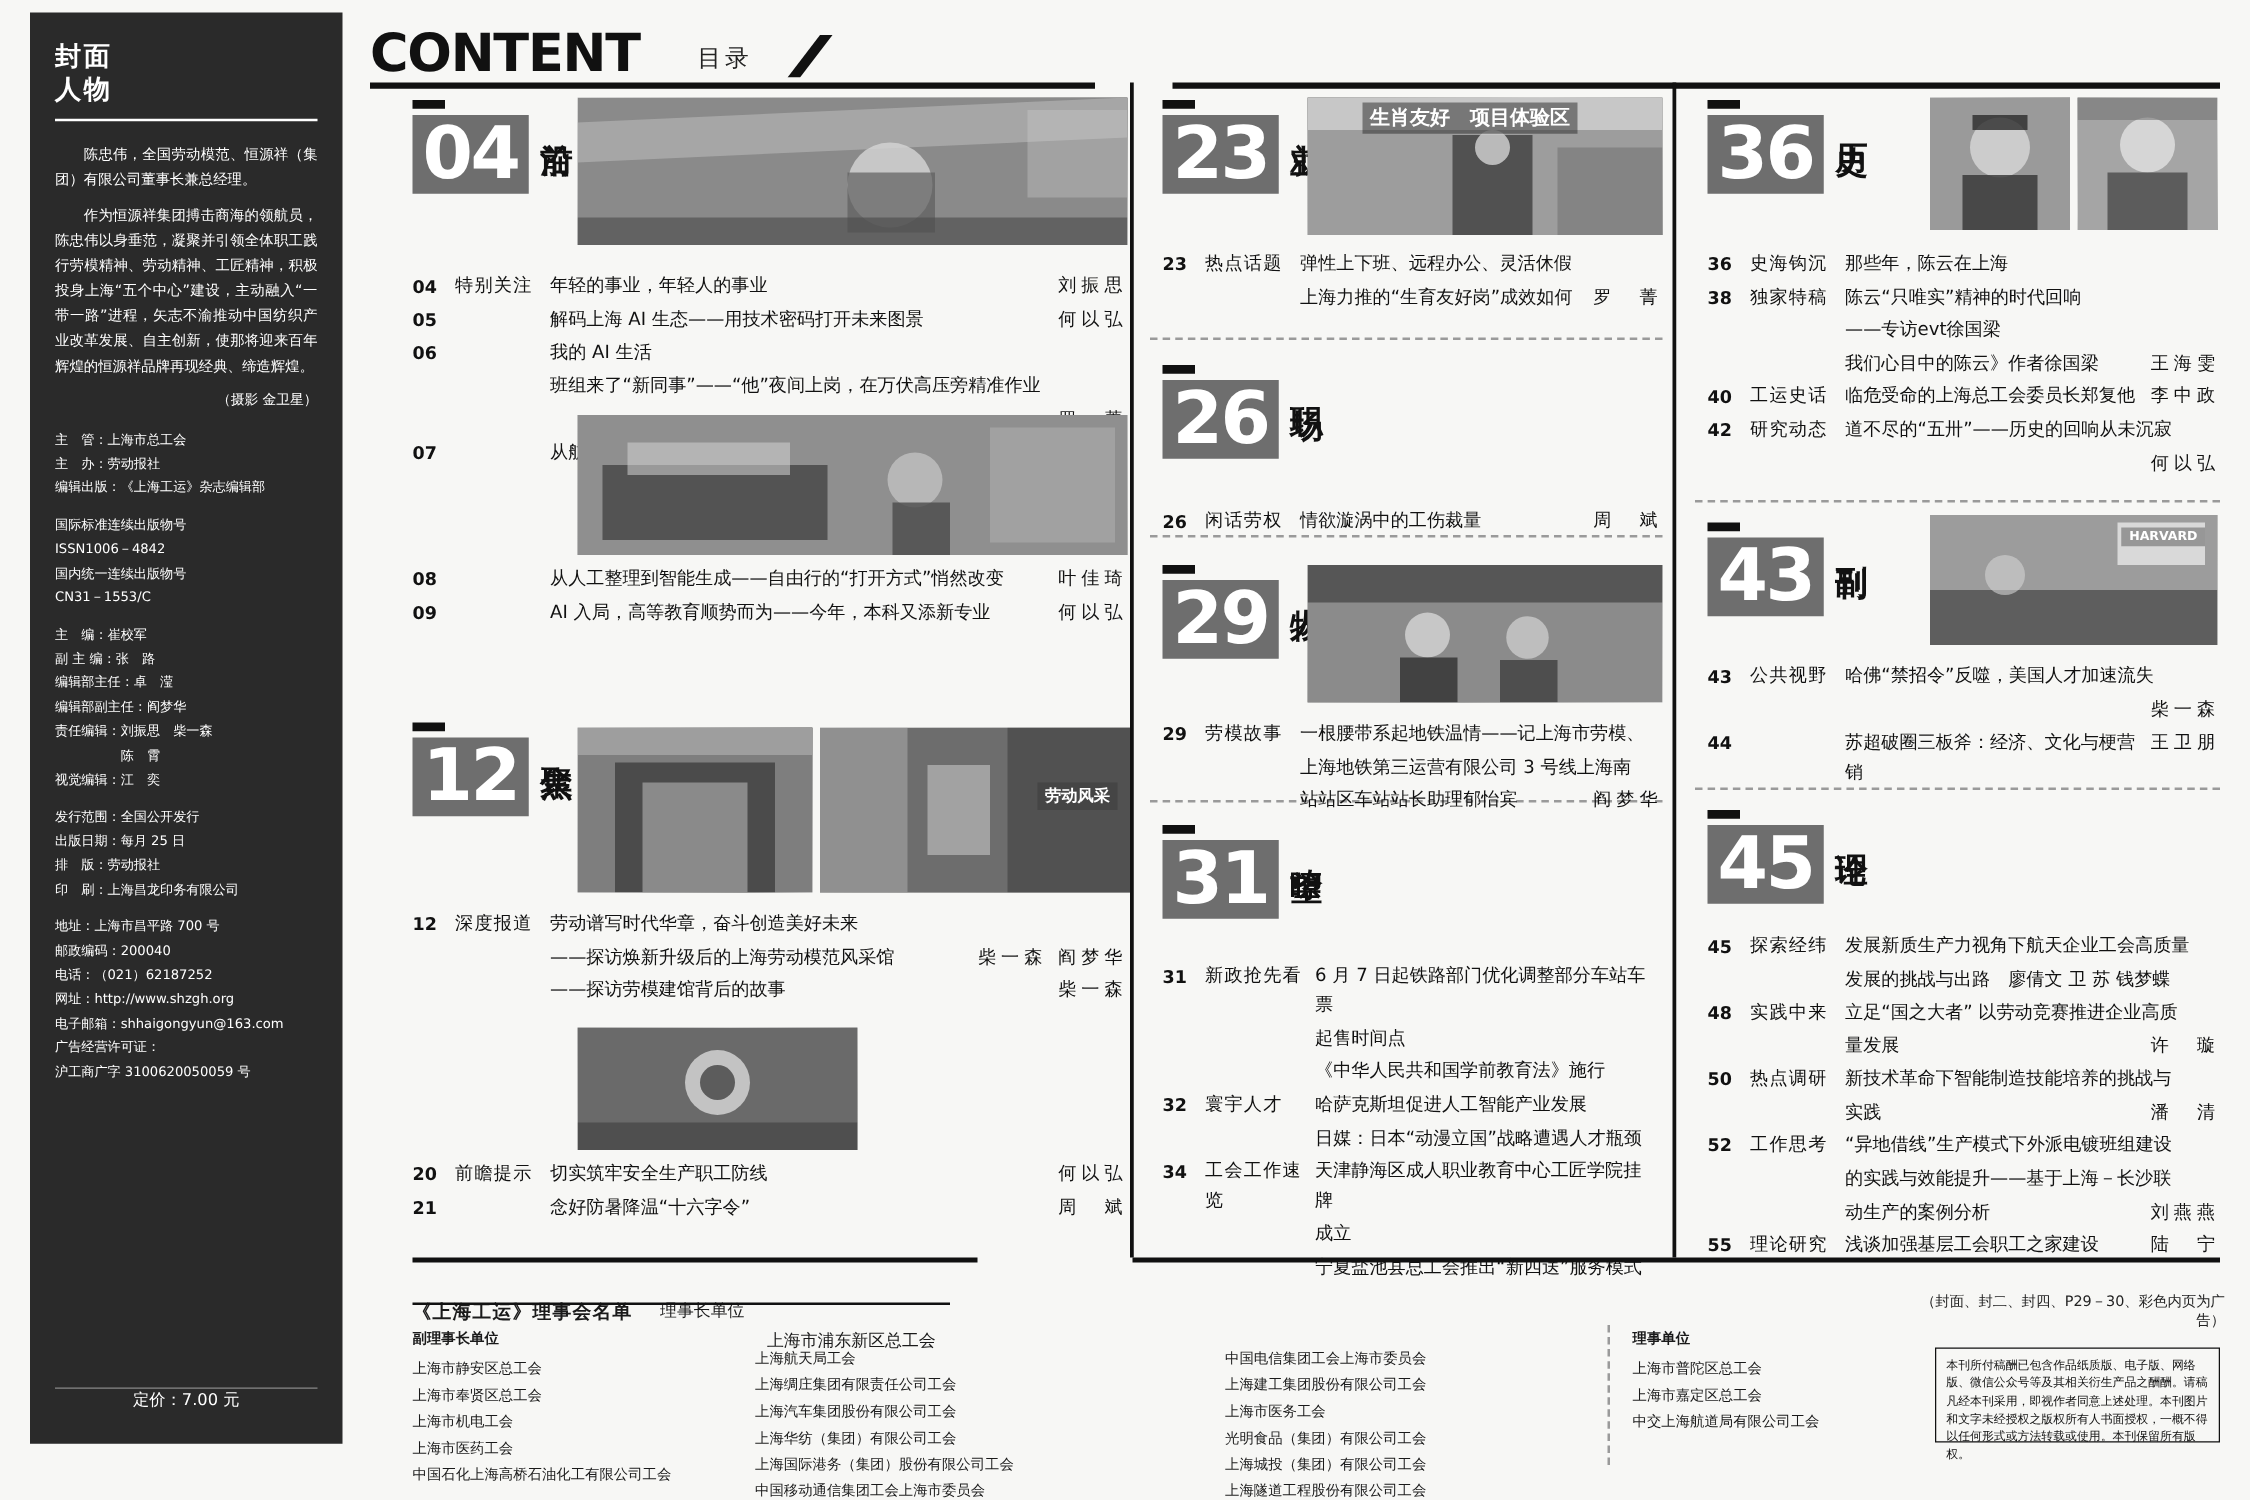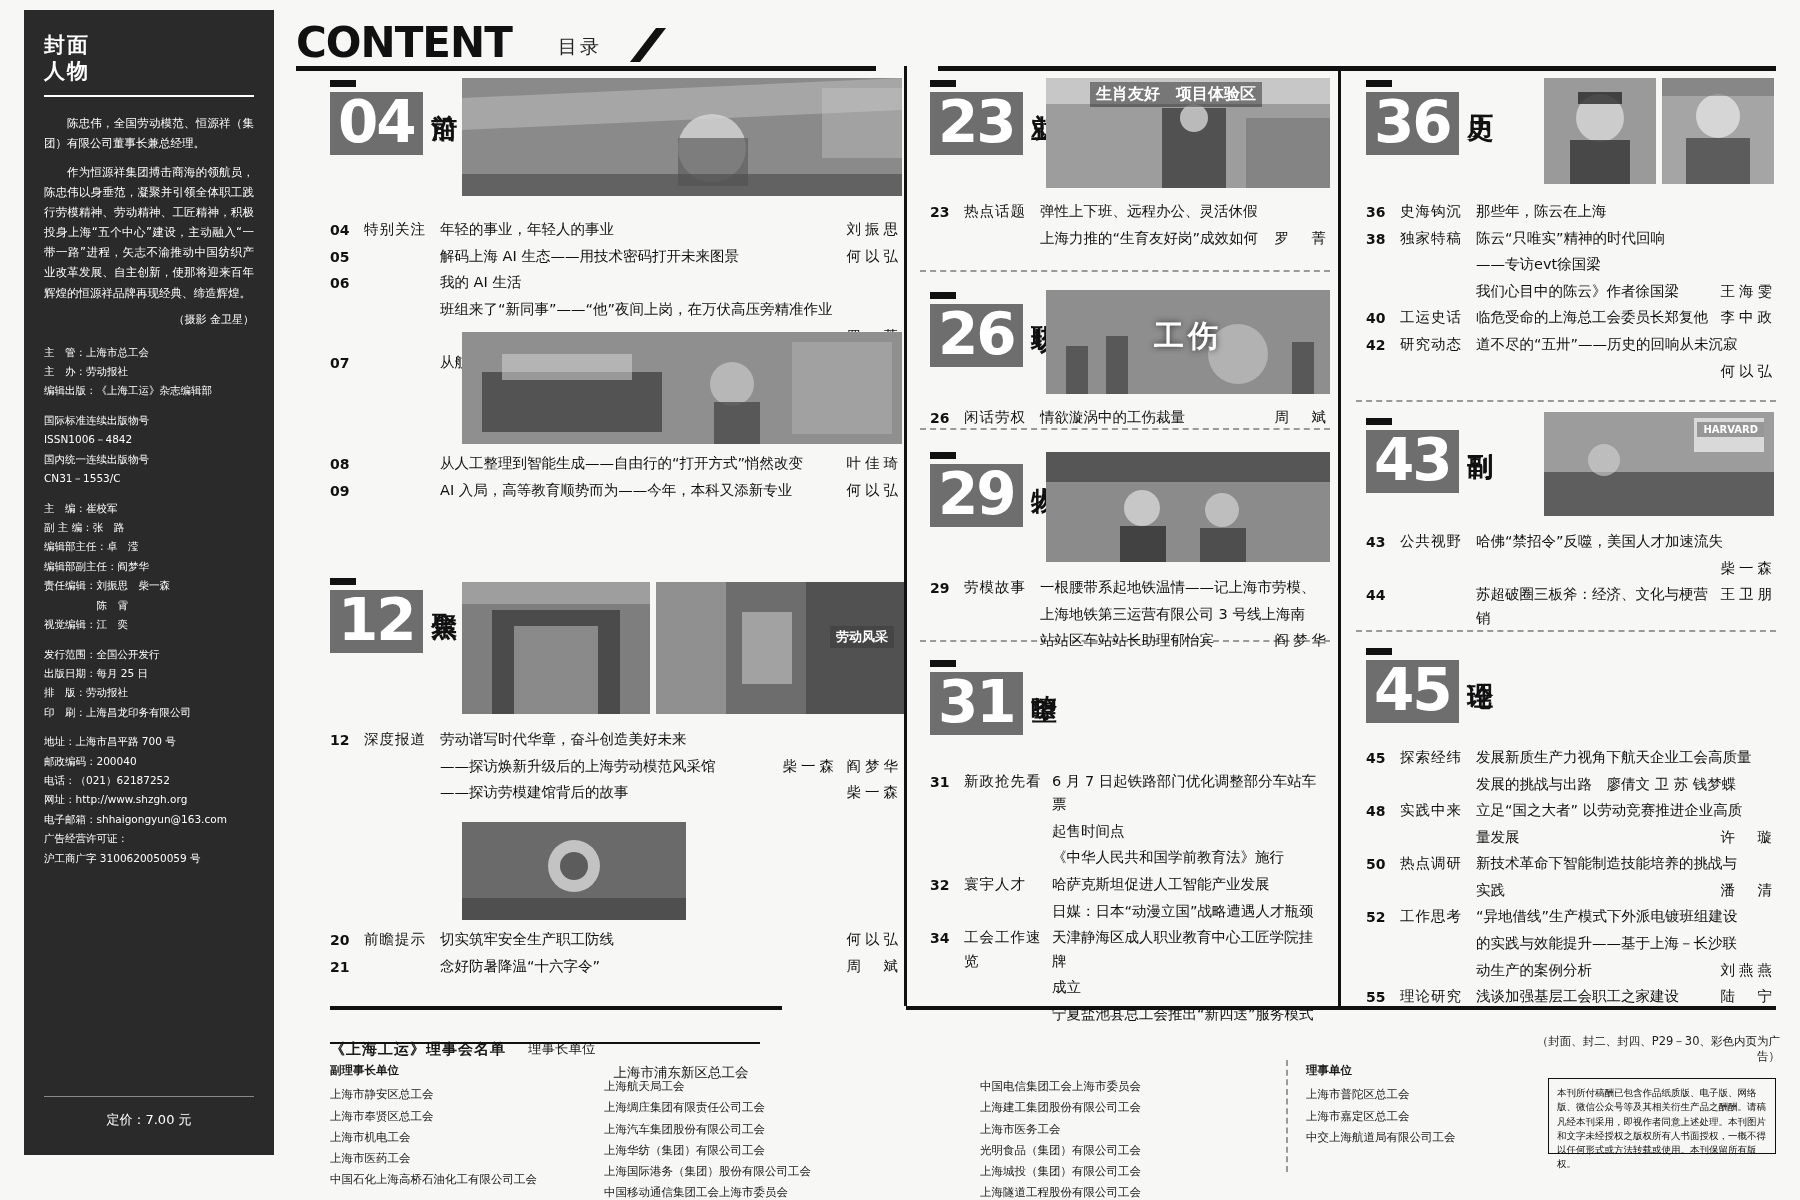--- a/index.html
+++ b/index.html
@@ -20,21 +20,21 @@
   }
   .leftcol .brand{font-size:21px;line-height:1.25;font-weight:bold;letter-spacing:2px;}
   .brand-rule{height:2px;background:#fff;margin:10px 0 16px 0;}
   .leftcol p{font-size:11.5px;line-height:1.75;margin:0 0 9px 0;text-align:justify;text-indent:2em;}
   .credit{text-align:right;font-size:11px;margin-top:4px;}
   .meta{font-size:10.5px;line-height:1.85;margin-top:16px;}
   .meta div{white-space:nowrap;}
   .meta .sp{height:10px;}
   .price-box{
     position:absolute;left:20px;right:20px;bottom:26px;
-    border-top:1px solid #888;padding-top:14px;text-align:center;font-size:13px;
+    border-top:1px solid #888;text-align:center;font-size:13px;
   }
 
   
   .header{position:absolute;left:296px;top:22px;width:1480px;height:44px;}
   .content-word{
     font-size:42px;font-weight:bold;letter-spacing:-1px;color:#111;
     font-family:"DejaVu Sans","Liberation Sans",sans-serif;
     position:absolute;left:0;top:-4px;
   }
   .content-cn{position:absolute;left:262px;top:12px;font-size:19px;letter-spacing:3px;color:#222;}
@@ -363,30 +363,20 @@
       <div class="etitle">上海力推的“生育友好岗”成效如何</div>
       <div class="eauth">罗　菁</div>
     </div>
   </div>
 
   <div class="tickmark" style="left:930px;top:292px;"></div>
   <div class="sechead" style="left:930px;top:304px;">
     <div class="bignum">26</div>
     <div class="sectitle">职场</div>
   </div>
-  <div class="photo ph7" style="left:1046px;top:290px;width:284px;height:104px;">
-    <svg width="100%" height="100%" viewBox="0 0 284 104" preserveAspectRatio="none">
-      <rect width="284" height="104" fill="#8e8e8e"></rect>
-      <circle cx="192" cy="64" r="30" fill="#dedede" opacity=".45"></circle>
-      <rect x="20" y="56" width="22" height="48" fill="#4b4b4b" opacity=".8"></rect>
-      <rect x="60" y="46" width="22" height="58" fill="#4b4b4b" opacity=".8"></rect>
-      <rect x="246" y="52" width="22" height="52" fill="#4b4b4b" opacity=".8"></rect>
-    </svg>
-    <div class="bigcn">工伤</div>
-  </div>
   <div class="entries" style="left:930px;top:406px;width:400px;">
     <div class="erow">
       <div class="enum">26</div>
       <div class="ecat">闲话劳权</div>
       <div class="etitle">情欲漩涡中的工伤裁量</div>
       <div class="eauth">周　斌</div>
     </div>
   </div>
 
   <div class="tickmark" style="left:930px;top:452px;"></div>

